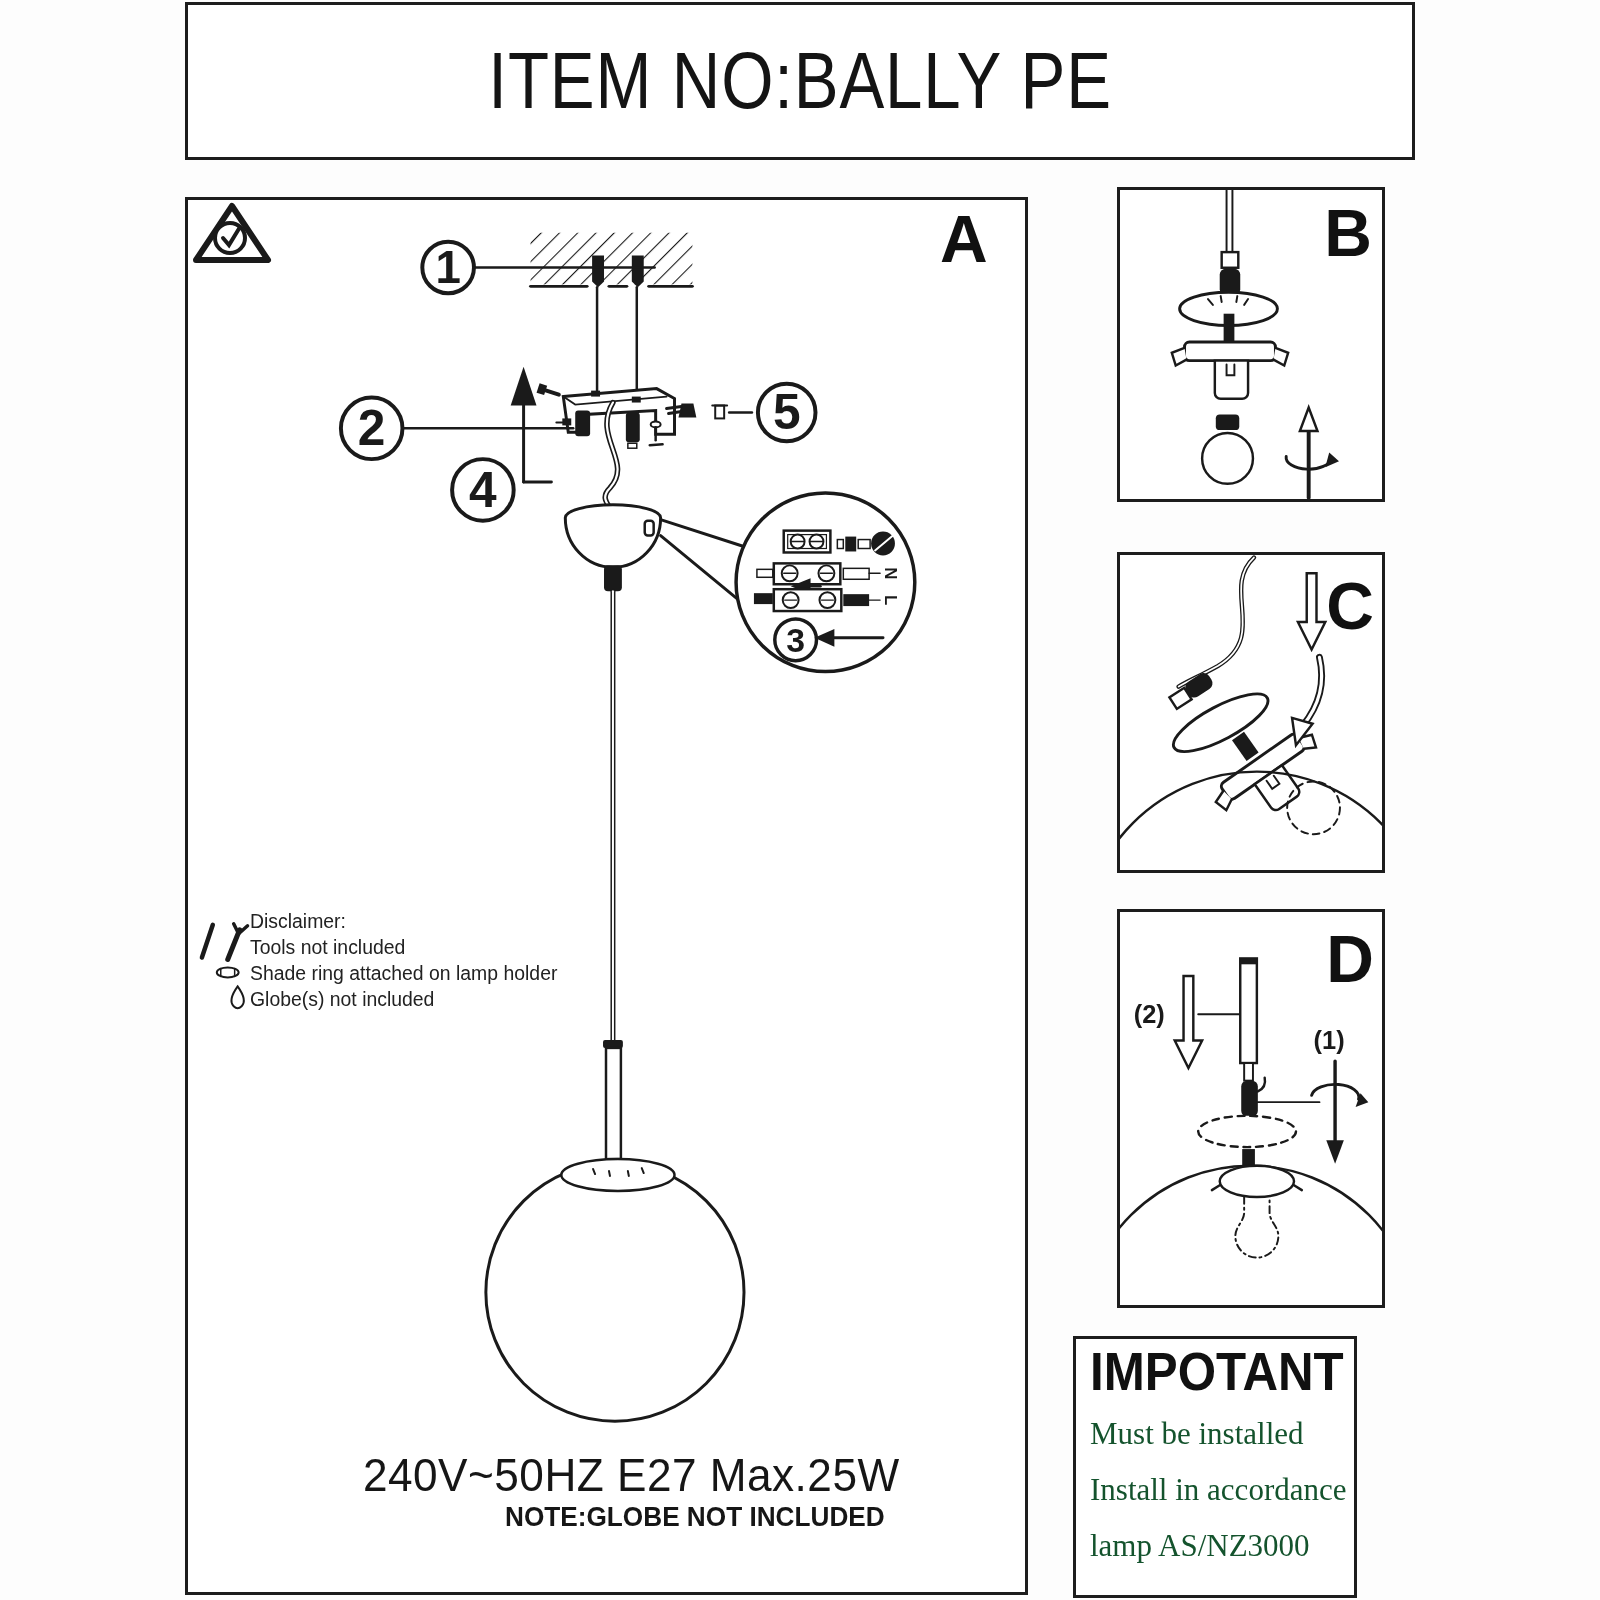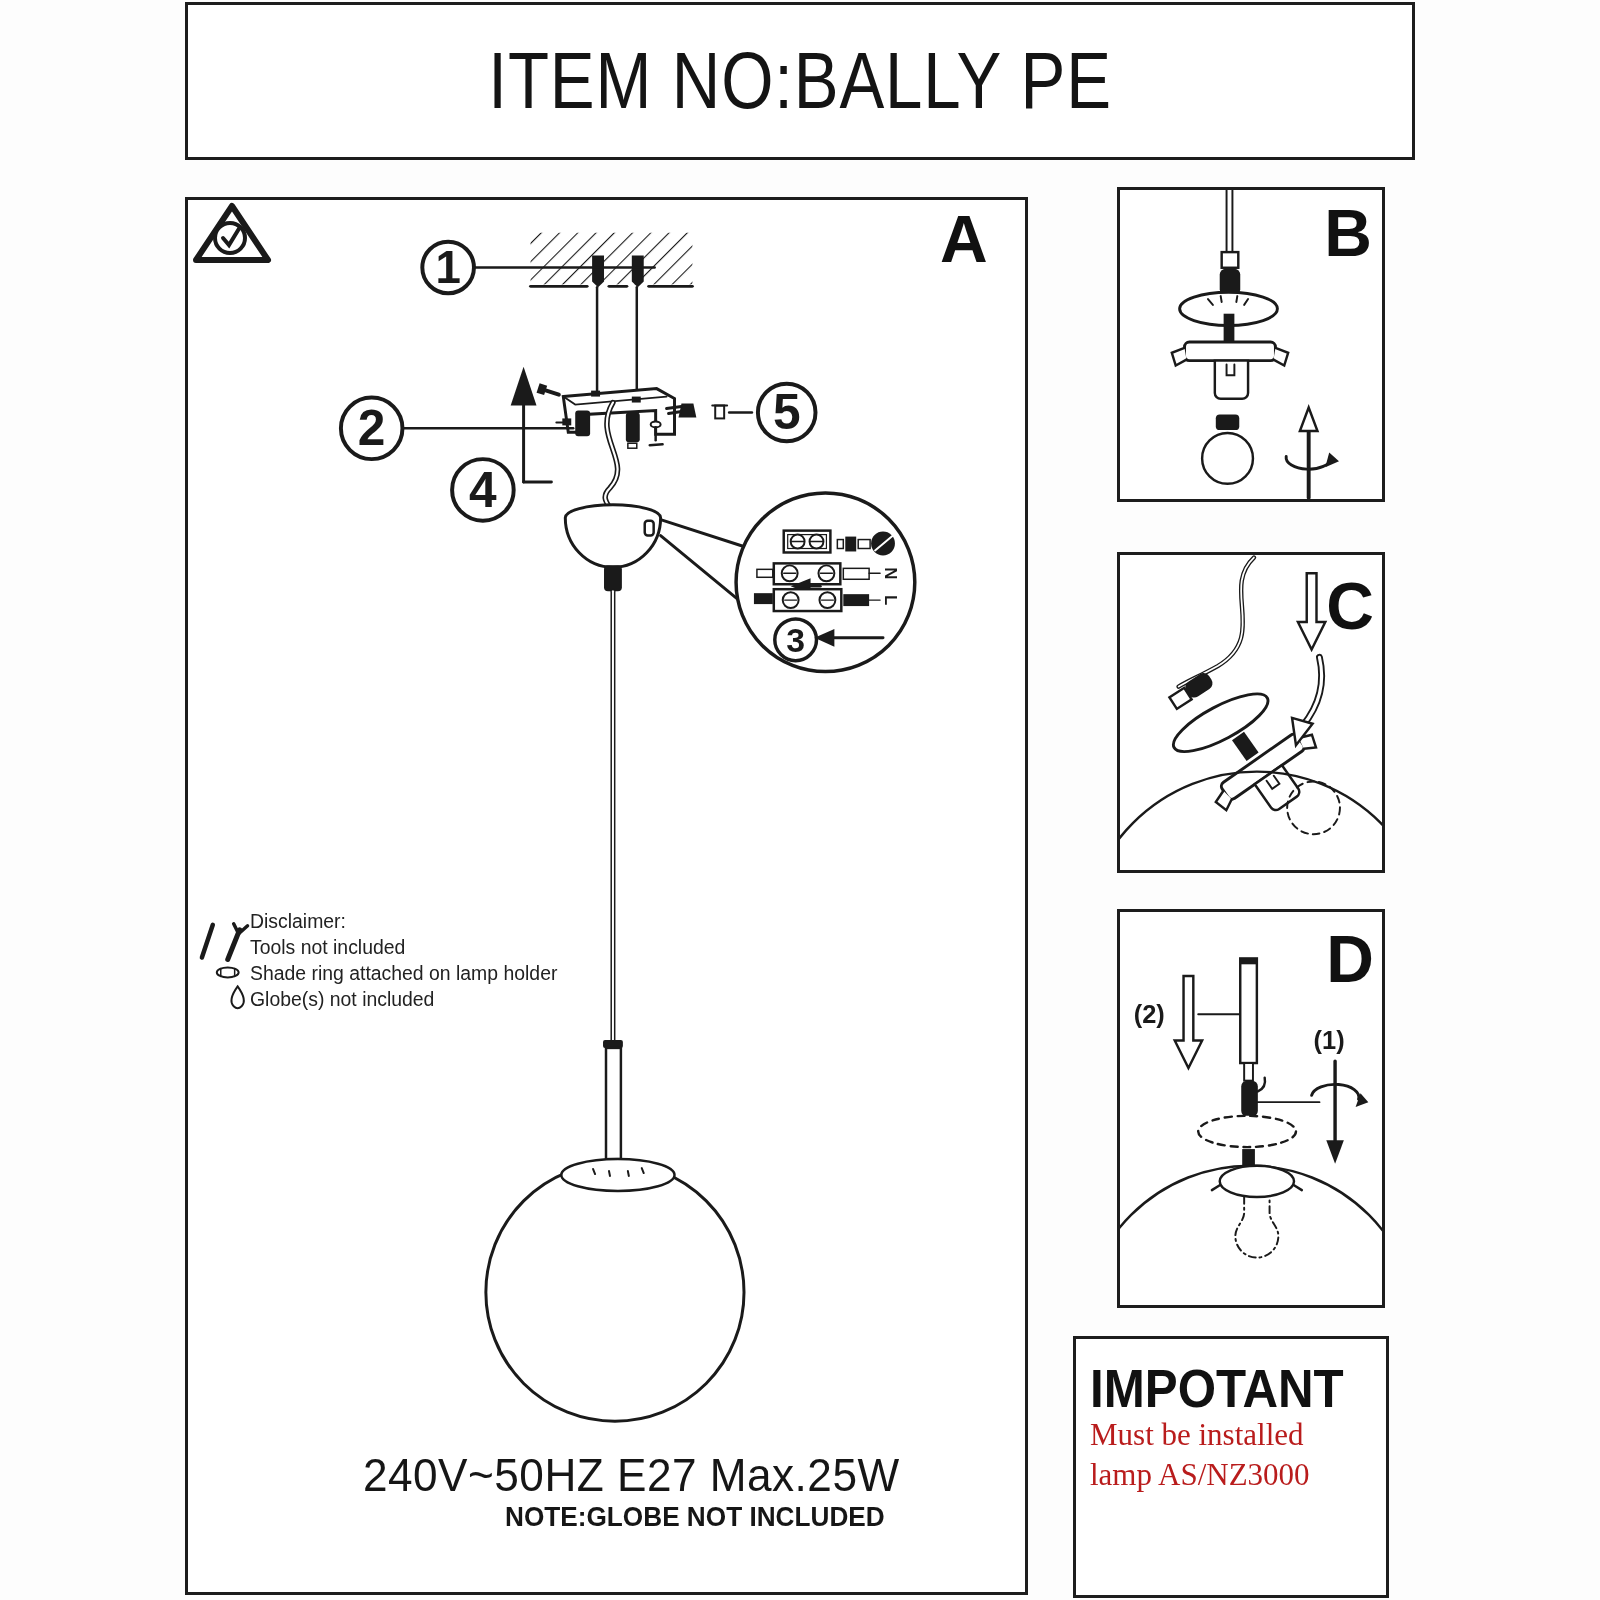--- a/index.html
+++ b/index.html
@@ -26,26 +26,26 @@
     transform:scaleX(.97);transform-origin:left top;white-space:nowrap;}
   #disclaimer .h{margin-bottom:0px;}
   
   #spec-rating{left:175px;top:1248px;font-size:46px;letter-spacing:.5px;
     white-space:nowrap;color:#161616;transform:scaleX(.96);transform-origin:left top;}
   #spec-note{left:317px;top:1302px;font-size:27px;font-weight:600;
     white-space:nowrap;color:#161616;transform:scaleX(.97);transform-origin:left top;}
   #brand{left:41px;top:1292px;font-size:60px;font-weight:700;letter-spacing:2px;
     color:#111;white-space:nowrap;}
   
-  #important-box{left:1073px;top:1336px;width:316px;height:262px;padding:23px 12px 0 14px;}
+  #important-box{left:1073px;top:1336px;width:284px;height:262px;padding:6px 12px 0 14px;}
   #important-box .ih{font-size:53px;font-weight:700;line-height:1.0;color:#111;
     white-space:nowrap;transform:scaleX(.93);transform-origin:left top;
     font-family:"Liberation Sans",sans-serif;}
   #important-box .il{font-family:"Liberation Serif",serif;font-size:31px;
-    line-height:40px;color:#b91c1c;white-space:nowrap;}
+    line-height:40px;color:#14532d;white-space:nowrap;margin-top:16px;}
 </style>
 </head>
 <body>
 
 <div id="title-box" class="box">
   <div class="t">ITEM NO:BALLY PE</div>
 </div>
 
 <div id="panel-a" class="box">
   <div class="panel-letter" style="left:752px;top:6px;">A</div>
@@ -338,14 +338,15 @@
         <line x1="178" y1="278" x2="186" y2="283" stroke-width="2.5"></line>
       </g>
       <path d="M127,290 v16 c0,9 -9,14 -9,24 a22,22 0 1 0 44,0 c0,-10 -9,-15 -9,-24 v-16" stroke-width="2" stroke-dasharray="7 4 2 4"></path>
     </g>
   </svg>
 </div>
 
 <div id="important-box" class="box">
   <div class="ih">IMPOTANT</div>
   <div class="il">Must be installed</div>
+  <div class="il">Install in accordance</div>
   <div class="il">lamp AS/NZ3000</div>
 </div>
 
 </body></html>

